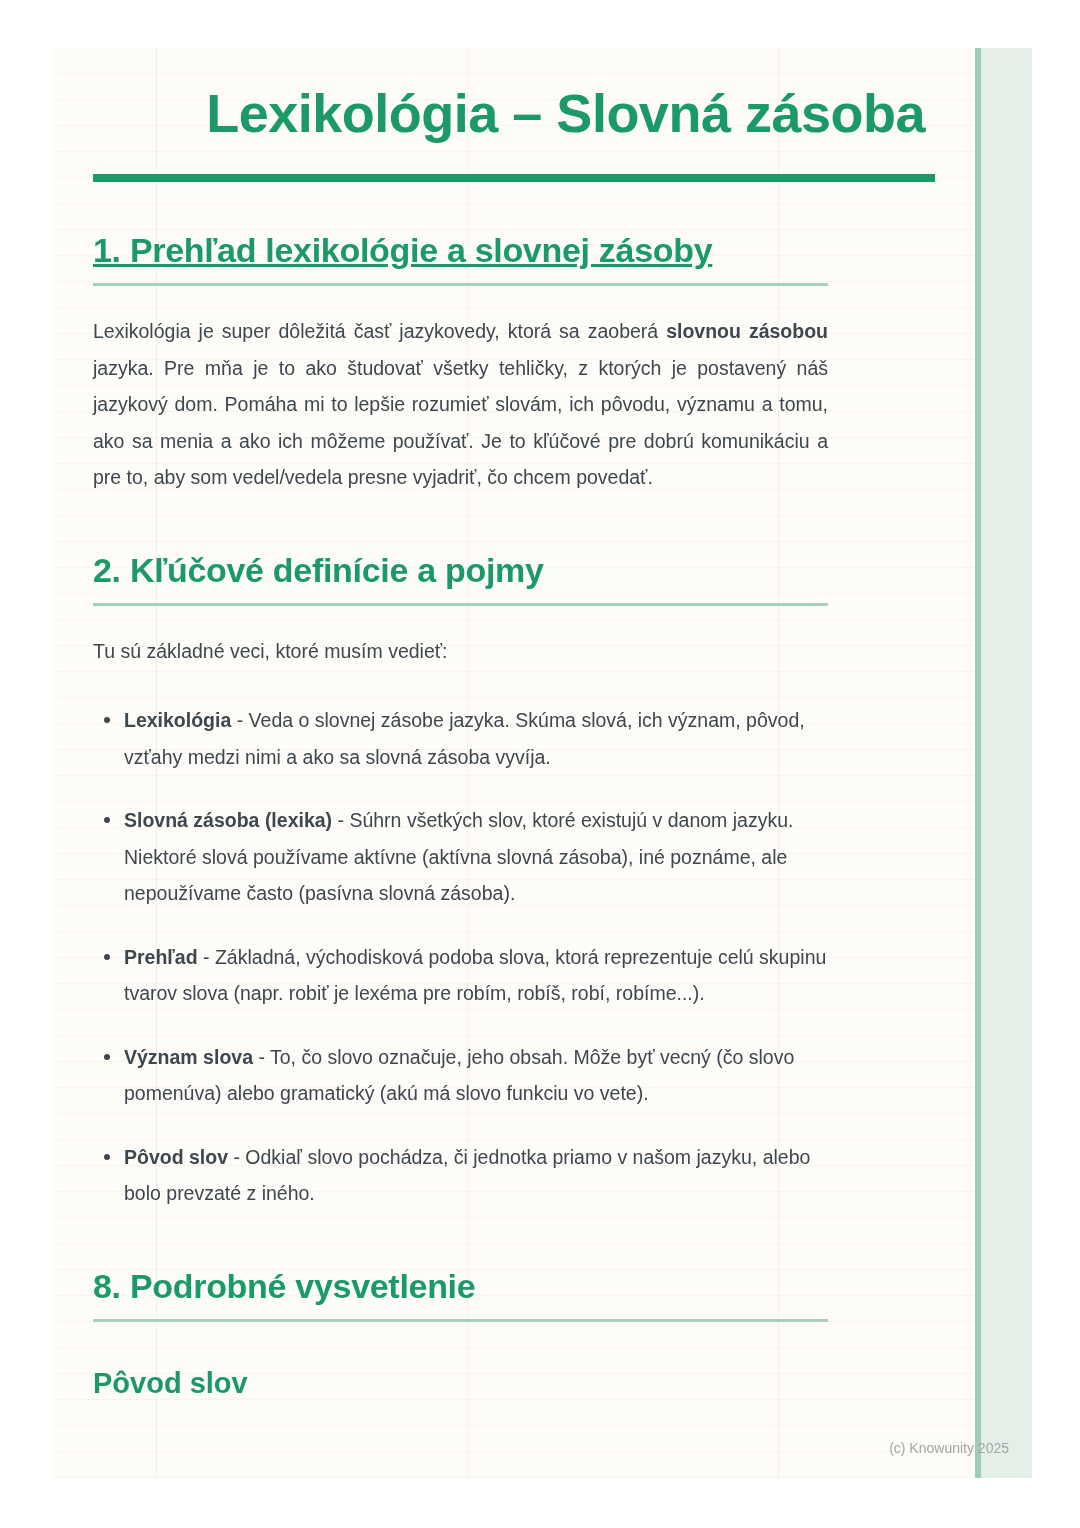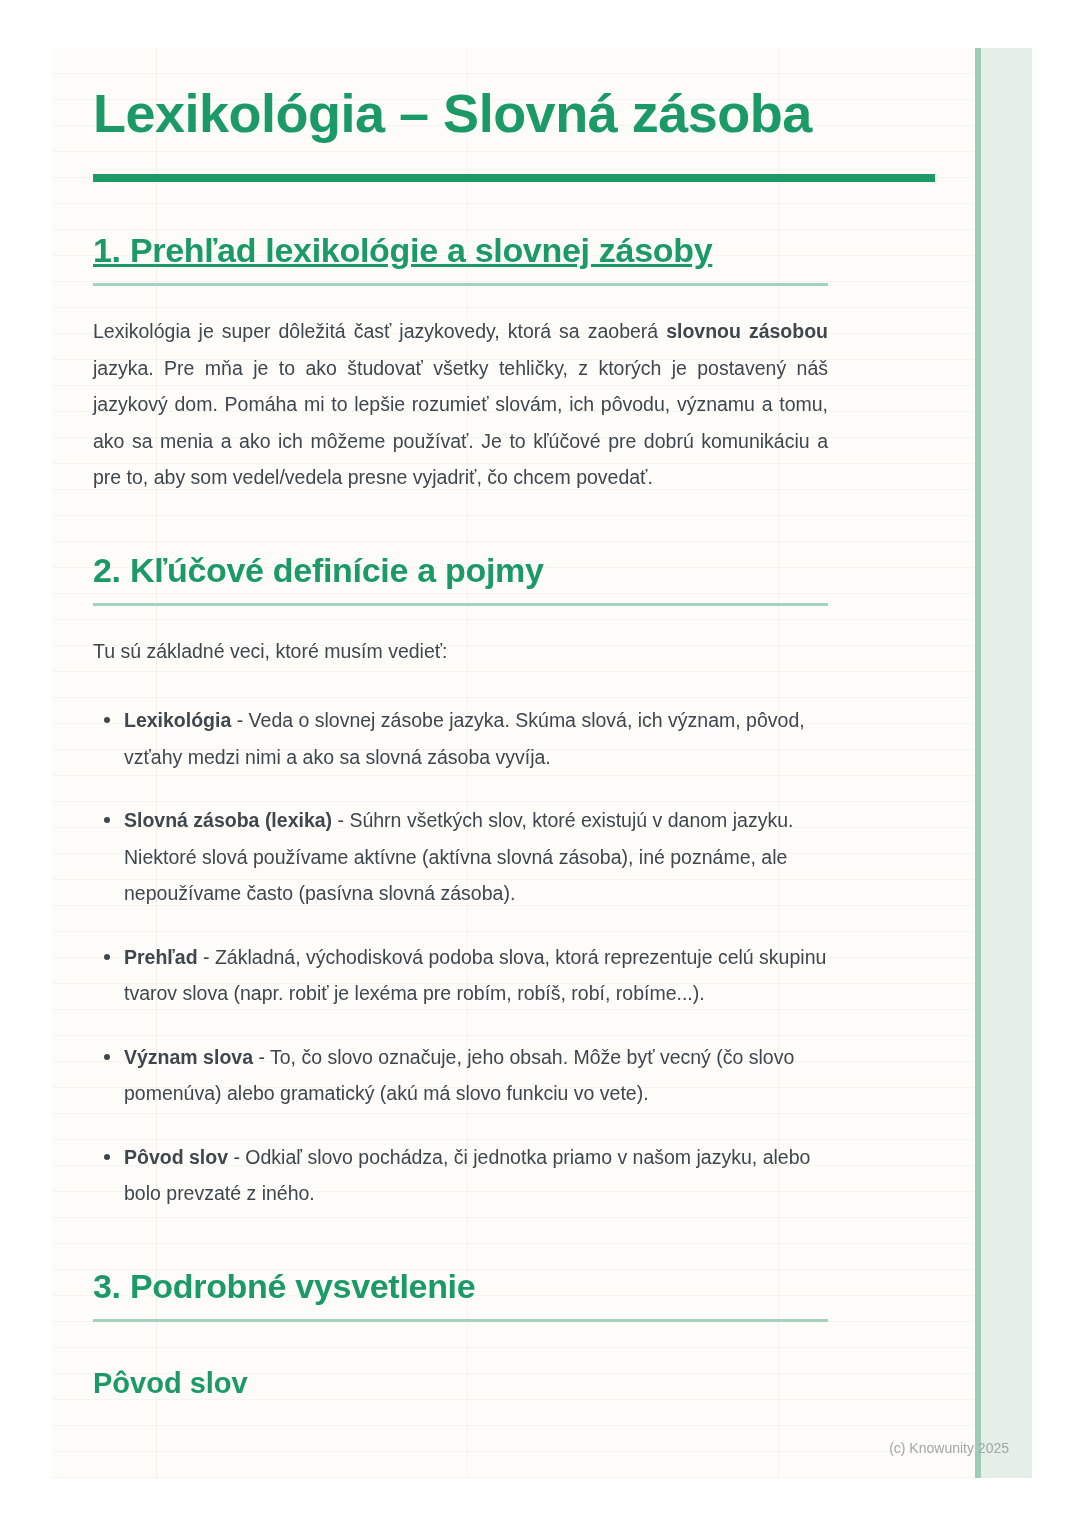--- a/index.html
+++ b/index.html
@@ -33,20 +33,21 @@
   .sidebar-accent{
     position:absolute;left:975px;top:48px;width:57px;height:1430px;
     background:var(--sidebar-fill);
     border-left:6px solid var(--sidebar-edge);
   }
   h1.page-title{
     margin:34px 0 0 0;
     font-size:54px;line-height:62px;font-weight:700;
     letter-spacing:-0.5px;
     color:var(--accent);
+    text-align:right;
   }
   .rule-thick{
     width:842px;height:8px;background:var(--accent);
     margin-top:30px;
   }
   h2.section-heading{
     margin:54px 0 0 0;
     font-size:34px;line-height:40px;font-weight:700;
     letter-spacing:-0.3px;
     color:var(--accent);
@@ -110,21 +111,21 @@
   <div class="rule-light"></div>
   <p class="body-text">Tu sú základné veci, ktoré musím vedieť:</p>
   <ul class="definitions">
       <li><span class="b">Lexikológia</span><span> - Veda o slovnej zásobe jazyka. Skúma slová, ich význam, pôvod, vzťahy medzi nimi a ako sa slovná zásoba vyvíja.</span></li>
       <li><span class="b">Slovná zásoba (lexika)</span><span> - Súhrn všetkých slov, ktoré existujú v danom jazyku. Niektoré slová používame aktívne (aktívna slovná zásoba), iné poznáme, ale nepoužívame často (pasívna slovná zásoba).</span></li>
       <li><span class="b">Prehľad</span><span> - Základná, východisková podoba slova, ktorá reprezentuje celú skupinu tvarov slova (napr. </span><span class="i">robiť</span><span> je lexéma pre </span><span class="i">robím, robíš, robí, robíme</span><span>...).</span></li>
       <li><span class="b">Význam slova</span><span> - To, čo slovo označuje, jeho obsah. Môže byť vecný (čo slovo pomenúva) alebo gramatický (akú má slovo funkciu vo vete).</span></li>
       <li><span class="b">Pôvod slov</span><span> - Odkiaľ slovo pochádza, či jednotka priamo v našom jazyku, alebo bolo prevzaté z iného.</span></li>
     </ul>
 
-  <h2 class="section-heading">3. Podrobné vysvetlenie</h2>
+  <h2 class="section-heading">8. Podrobné vysvetlenie</h2>
   <div class="rule-light"></div>
   <h3 class="subsection-heading">Pôvod slov</h3>
 
 </div>
 
 <div class="sidebar-accent"></div>
 
 <div class="copyright">(c) Knowunity 2025</div>
 
 </body></html>

